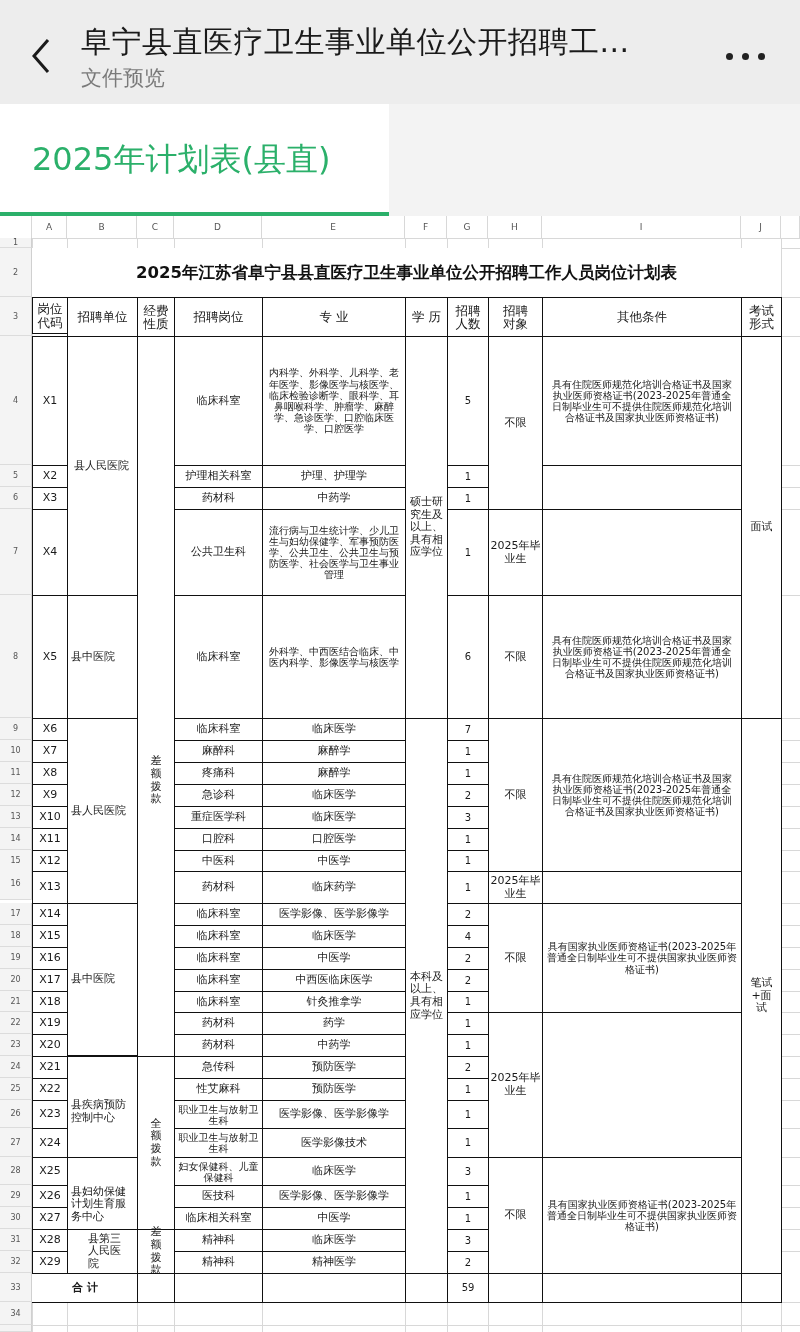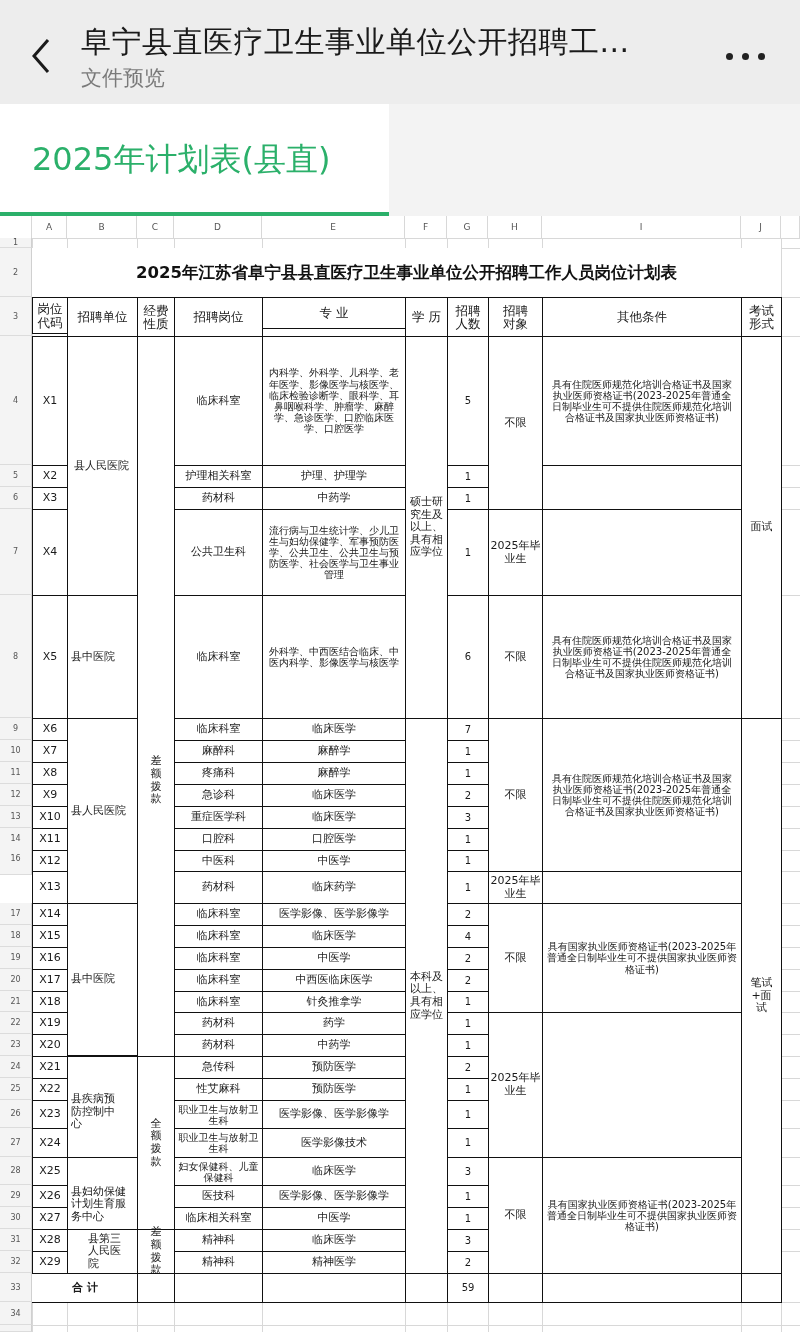--- a/index.html
+++ b/index.html
@@ -123,21 +123,21 @@
   <div class="rowhdr" style="top:271px;height:22px">6</div>
   <div class="rowhdr" style="top:293px;height:86px">7</div>
   <div class="rowhdr" style="top:379px;height:123px">8</div>
   <div class="rowhdr" style="top:502px;height:22px">9</div>
   <div class="rowhdr" style="top:524px;height:22px">10</div>
   <div class="rowhdr" style="top:546px;height:22px">11</div>
   <div class="rowhdr" style="top:568px;height:22px">12</div>
   <div class="rowhdr" style="top:590px;height:22px">13</div>
   <div class="rowhdr" style="top:612px;height:22px">14</div>
   <div class="rowhdr" style="top:634px;height:21px">15</div>
-  <div class="rowhdr" style="top:627px;height:32px">16</div>
+  <div class="rowhdr" style="top:652px;height:32px">16</div>
   <div class="rowhdr" style="top:687px;height:22px">17</div>
   <div class="rowhdr" style="top:709px;height:22px">18</div>
   <div class="rowhdr" style="top:731px;height:22px">19</div>
   <div class="rowhdr" style="top:753px;height:22px">20</div>
   <div class="rowhdr" style="top:775px;height:21px">21</div>
   <div class="rowhdr" style="top:796px;height:22px">22</div>
   <div class="rowhdr" style="top:818px;height:22px">23</div>
   <div class="rowhdr" style="top:840px;height:22px">24</div>
   <div class="rowhdr" style="top:862px;height:22px">25</div>
   <div class="rowhdr" style="top:884px;height:28px">26</div>
@@ -150,21 +150,21 @@
   <div class="rowhdr" style="top:1057px;height:29px">33</div>
   <div class="rowhdr" style="top:1086px;height:23px">34</div>
   <div class="rowhdr" style="top:1109px;height:7px"></div>
 
   <div class="bigtitle">2025年江苏省阜宁县县直医疗卫生事业单位公开招聘工作人员岗位计划表</div>
 
   <div class="cell hdr wrap" style="left:32px;top:81px;width:36px;height:37px;overflow:hidden">岗位代码</div>
   <div class="cell hdr" style="left:67px;top:81px;width:71px;height:40px">招聘单位</div>
   <div class="cell hdr wrap" style="left:137px;top:81px;width:38px;height:40px">经费性质</div>
   <div class="cell hdr" style="left:174px;top:81px;width:89px;height:40px">招聘岗位</div>
-  <div class="cell hdr" style="left:262px;top:81px;width:144px;height:32px">专 业</div>
+  <div class="cell hdr" style="left:262px;top:81px;width:144px;height:40px">专 业</div>
   <div class="cell hdr" style="left:405px;top:81px;width:43px;height:40px">学 历</div>
   <div class="cell hdr wrap" style="left:447px;top:81px;width:42px;height:40px;overflow:hidden">招聘人数</div>
   <div class="cell hdr wrap" style="left:488px;top:81px;width:55px;height:40px;padding:0 10px">招聘对象</div>
   <div class="cell hdr" style="left:542px;top:81px;width:200px;height:40px">其他条件</div>
   <div class="cell hdr wrap" style="left:741px;top:81px;width:41px;height:40px;padding:0 7px">考试形式</div>
 
   <div class="cell" style="left:32px;top:120px;width:36px;height:130px">X1</div>
   <div class="cell" style="left:32px;top:249px;width:36px;height:23px">X2</div>
   <div class="cell" style="left:32px;top:271px;width:36px;height:23px">X3</div>
   <div class="cell" style="left:32px;top:293px;width:36px;height:87px">X4</div>
@@ -191,21 +191,21 @@
   <div class="cell" style="left:32px;top:941px;width:36px;height:29px">X25</div>
   <div class="cell" style="left:32px;top:969px;width:36px;height:23px">X26</div>
   <div class="cell" style="left:32px;top:991px;width:36px;height:23px">X27</div>
   <div class="cell" style="left:32px;top:1013px;width:36px;height:23px">X28</div>
   <div class="cell" style="left:32px;top:1035px;width:36px;height:23px">X29</div>
 
   <div class="cell left" style="left:67px;top:120px;width:71px;height:260px;padding-left:6px">县人民医院</div>
   <div class="cell left" style="left:67px;top:379px;width:71px;height:124px;padding-left:3px">县中医院</div>
   <div class="cell left" style="left:67px;top:502px;width:71px;height:186px;padding-left:3px">县人民医院</div>
   <div class="cell left" style="left:67px;top:687px;width:71px;height:153px;padding-left:3px">县中医院</div>
-  <div class="cell left wrap" style="left:67px;top:840px;width:71px;height:112px;padding:0 16px 0 3px">县疾病预防控制中心</div>
+  <div class="cell left wrap" style="left:67px;top:840px;width:71px;height:112px;padding:0 10px 0 3px">县疾病预防控制中心</div>
   <div class="cell left wrap" style="left:67px;top:941px;width:71px;height:95px;padding:0 10px 0 3px">县妇幼保健计划生育服务中心</div>
 
   <div class="cell left wrap" style="left:67px;top:1013px;width:71px;height:45px;padding:0 8px 0 20px">县第三人民医院</div>
 
   <div class="cell wrap" style="left:137px;top:120px;width:38px;height:721px;align-items:flex-end;padding:0 8px 250px 8px">差额拨款</div>
   <div class="cell wrap" style="left:137px;top:840px;width:38px;height:174px;padding:0 8px">全额拨款</div>
   <div class="cell wrap" style="left:137px;top:1013px;width:38px;height:45px;padding:0 8px">差额拨款</div>
 
   <div class="cell" style="left:174px;top:120px;width:89px;height:130px">临床科室</div>
   <div class="cell" style="left:174px;top:249px;width:89px;height:23px">护理相关科室</div>

